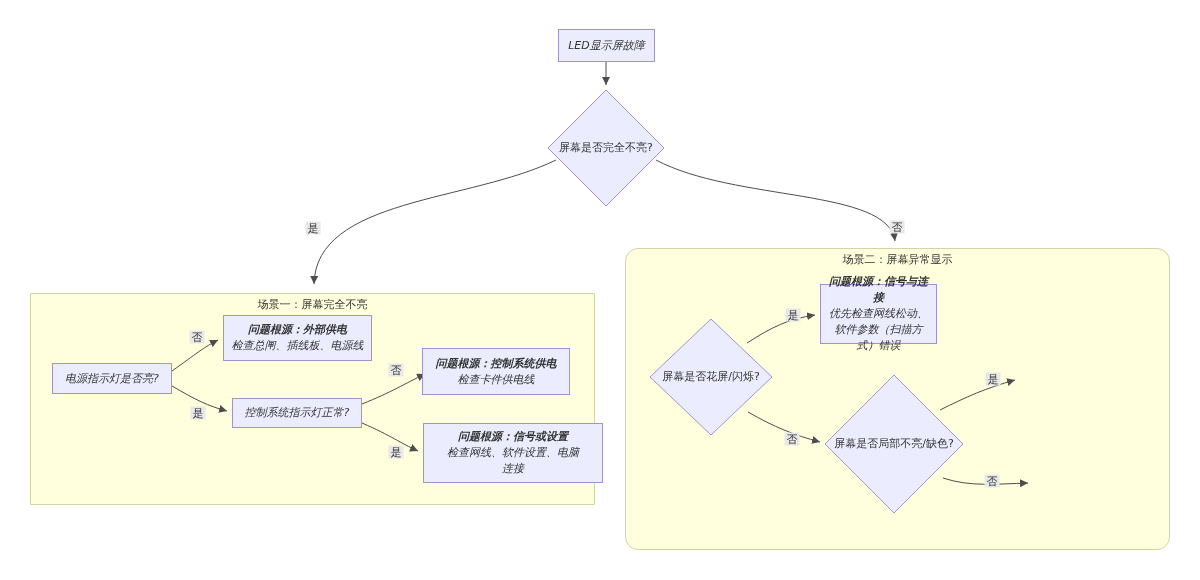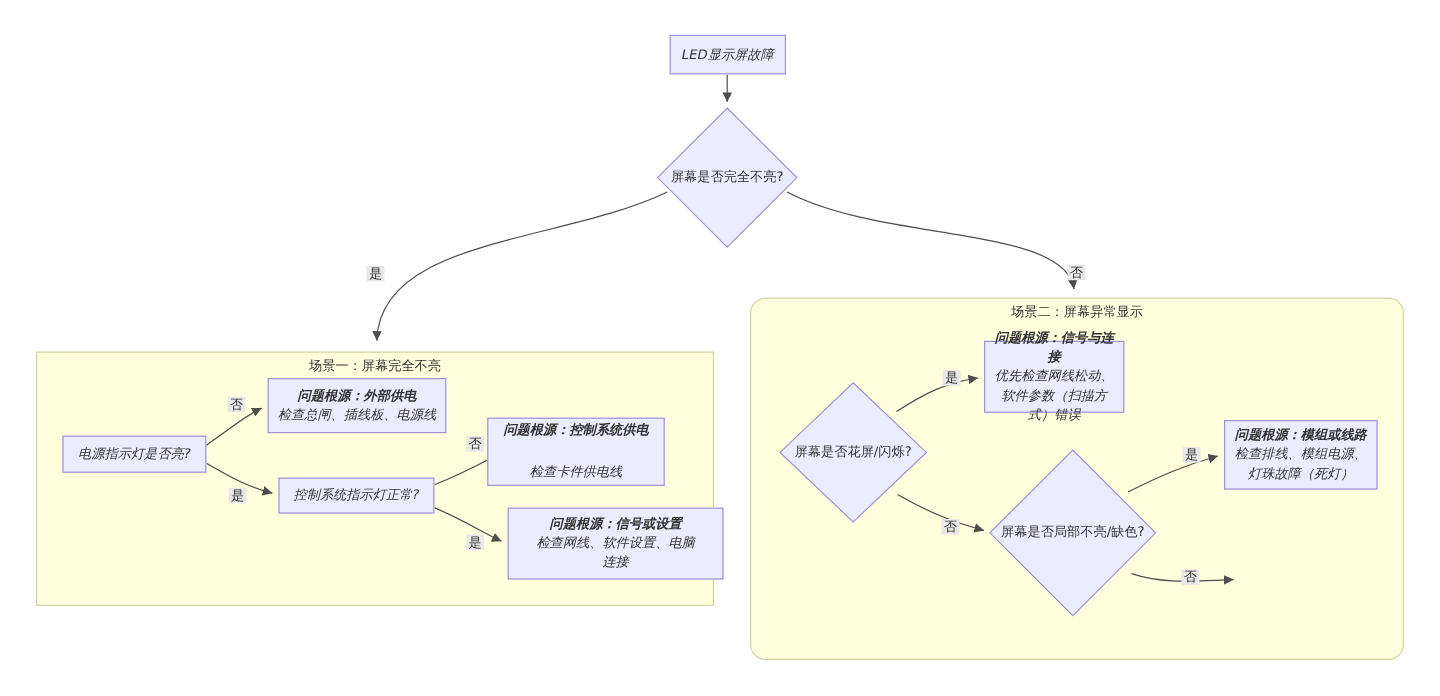--- a/index.html
+++ b/index.html
@@ -85,46 +85,41 @@
 
   <div class="node" style="left:223px;top:315px;width:149px;height:46px;">
     <span class="node-title">问题根源：外部供电</span>
     <span class="pre">检查总闸、插线板、电源线</span>
   </div>
 
   <div class="node" style="left:232px;top:398px;width:130px;height:30px;">
     <span>控制系统指示灯正常?</span>
   </div>
 
-  <div class="node" style="left:406px;top:348px;width:148px;height:57px;justify-content:space-between;">
+  <div class="node" style="left:422px;top:348px;width:148px;height:47px;">
     <span class="node-title">问题根源：控制系统供电</span>
     <span class="pre">检查卡件供电线</span>
   </div>
 
   <div class="node" style="left:423px;top:423px;width:180px;height:60px;">
     <span class="node-title">问题根源：信号或设置</span>
     <span class="pre">检查网线、软件设置、电脑
 连接</span>
   </div>
 
   <div class="diamond-text" style="left:646px;top:370px;width:130px;">屏幕是否花屏/闪烁?</div>
 
   <div class="node" style="left:820px;top:284px;width:117px;height:60px;">
     <span class="node-title">问题根源：信号与连接</span>
     <span class="pre">优先检查网线松动、
 软件参数（扫描方式）错误</span>
   </div>
 
   <div class="diamond-text" style="left:824px;top:437px;width:140px;">屏幕是否局部不亮/缺色?</div>
 
-  <div class="node" style="left:1020px;top:350px;width:128px;height:58px;">
-    <span class="node-title">问题根源：模组或线路</span>
-    <span class="pre">检查排线、模组电源、
-灯珠故障（死灯）</span>
-  </div>
 
 
   <span class="edge-label" style="left:313px;top:228px;">是</span>
   <span class="edge-label" style="left:897px;top:227px;">否</span>
 
   <span class="edge-label" style="left:197px;top:337px;">否</span>
   <span class="edge-label" style="left:198px;top:413px;">是</span>
   <span class="edge-label" style="left:396px;top:370px;">否</span>
   <span class="edge-label" style="left:396px;top:452px;">是</span>
 

